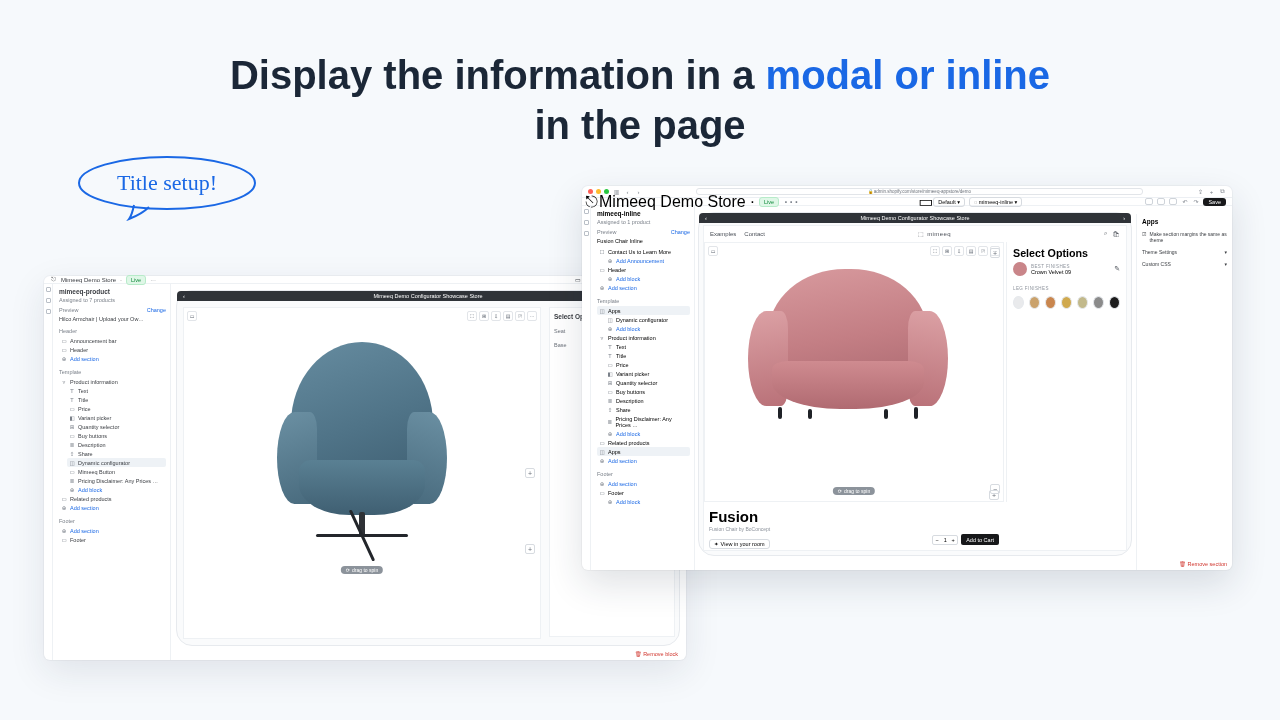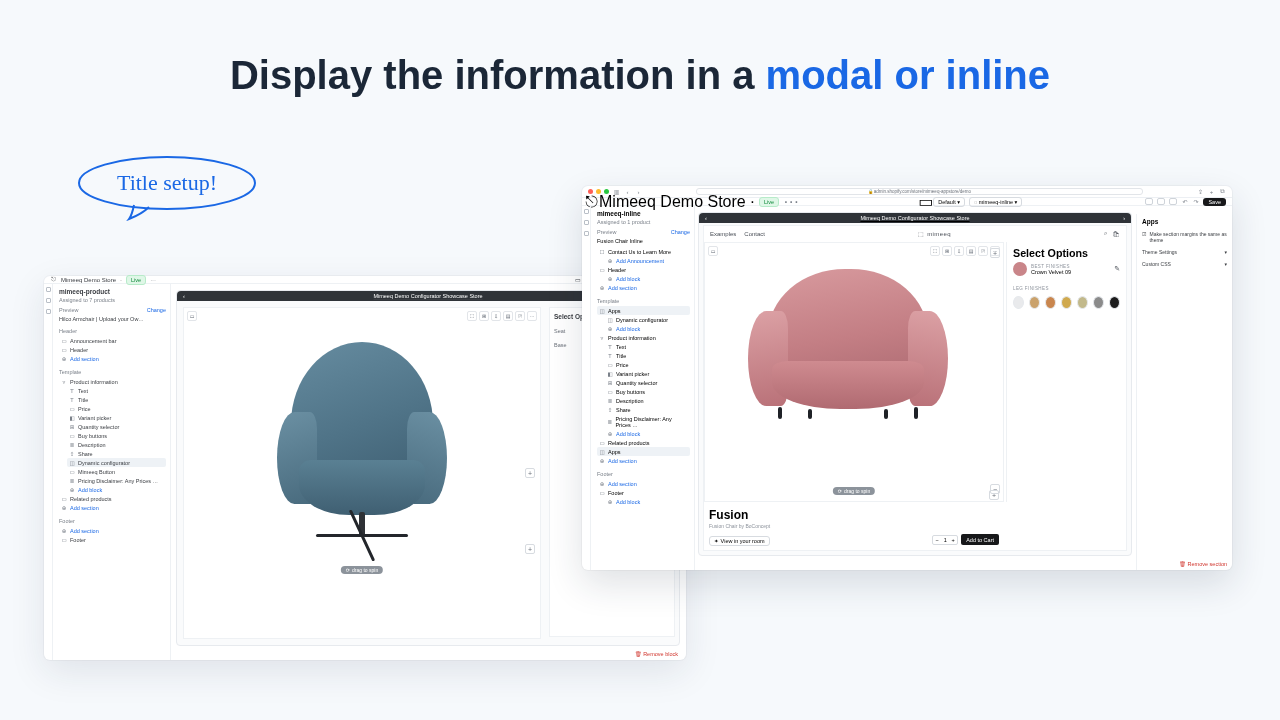--- a/index.html
+++ b/index.html
@@ -32,31 +32,31 @@
   .tree .link-change { float: right; color: #1a68e5; font-size: 5.5px; }
   .tree .prev { font-size: 5.5px; margin-top: 3px; }
   .tree .sec-label { font-size: 5.5px; color: #7b818a; margin-top: 6px; margin-bottom: 2px; }
   .tree-item { display: flex; align-items: center; gap: 3px; font-size: 5.5px; padding: 1.5px 2px; border-radius: 2px; }
   .tree-item .glyph { width: 6px; text-align: center; color: #7b818a; }
   .tree-item.sel { background: #eef2f6; }
   .tree-item.addblock { color: #1a68e5; }
   .tree .nested { margin-left: 8px; }
 
   
-  .canvas { position: absolute; border: 1px solid #e7eaee; border-radius: 4px; background: #fafbfc; text-decoration: underline; }
+  .canvas { position: absolute; border: 1px solid #e7eaee; border-radius: 16px; background: #fafbfc; }
   .canvas-bar { height: 10px; background: #2f3338; color: #fff; display: flex; align-items: center; justify-content: center; font-size: 5.5px; border-radius: 4px 4px 0 0; }
   .canvas-inner { position: absolute; left: 6px; right: 6px; top: 16px; bottom: 6px; background: #fff; border: 1px solid #eef1f4; }
 
   .view-tools { position: absolute; top: 3px; right: 3px; display: flex; gap: 2px; }
   .view-tools .vt, .corner-btn { width: 10px; height: 10px; border: 1px solid #e2e5e9; border-radius: 2px; background: #fff; display: flex; align-items: center; justify-content: center; font-size: 5px; color: #5d6570; }
   .corner-btn { position: absolute; top: 3px; left: 3px; }
 
   
   .pf { position: absolute; left: 0; right: 0; bottom: 0; border-top: 1px solid #eef1f4; padding: 4px 5px 5px; }
-  .pf .title { font-size: 12px; font-weight: 600; }
+  .pf .title { font-size: 15px; font-weight: 600; }
   .pf .subtitle { font-size: 5px; color: #8d939c; margin-top: 1px; }
   .pf .view-room { display: inline-flex; align-items: center; gap: 2px; margin-top: 4px; }
   .pf .buyrow { position: absolute; right: 5px; bottom: 5px; display: flex; align-items: center; gap: 3px; }
   .qty { display: flex; align-items: center; border: 1px solid #d7dbe0; border-radius: 2px; height: 10px; }
   .qty span { width: 8px; text-align: center; font-size: 5.5px; }
   .price { font-size: 6.5px; font-weight: 600; }
   .addcart { background: #17181a; color: #fff; font-size: 5.5px; padding: 2.5px 5px; border-radius: 2px; }
   .plus-right { position: absolute; right: 5px; width: 10px; height: 10px; border: 1px solid #d7dbe0; border-radius: 2px; display: flex; align-items: center; justify-content: center; font-size: 7px; color: #6b717a; }
   .dragspin { position: absolute; left: 50%; transform: translateX(-50%); background: rgba(120,128,138,.85); color: #fff; font-size: 5px; border-radius: 8px; padding: 1px 5px; display: flex; gap: 2px; align-items: center; }
 
@@ -116,20 +116,21 @@
   .sofa .armL  { position: absolute; border-radius: 55% 22% 22% 55% / 60% 22% 22% 60%; }
   .sofa .armR  { position: absolute; border-radius: 22% 55% 55% 22% / 22% 60% 60% 22%; }
   .leg { position: absolute; width: 4px; height: 12px; background: #1f2227; border-radius: 2px; }
 </style>
 </head>
 <body>
 
 <div class="heading">
   <h1>
     <span>Display the information in a </span><span class="accent">modal or inline</span><br>
+    <span>in the page</span>
   </h1>
 </div>
 
 <div class="bubble">
   <svg viewBox="0 0 186 66">
     <ellipse cx="93" cy="28" rx="88" ry="26" fill="none" stroke="#1a68e5" stroke-width="2"></ellipse>
     <path d="M60 50 Q58 60 55 64 Q68 59 75 52" fill="none" stroke="#1a68e5" stroke-width="2"></path>
   </svg>
   <div class="bubble-text" style="top:-10px">Title setup!</div>
 </div>

